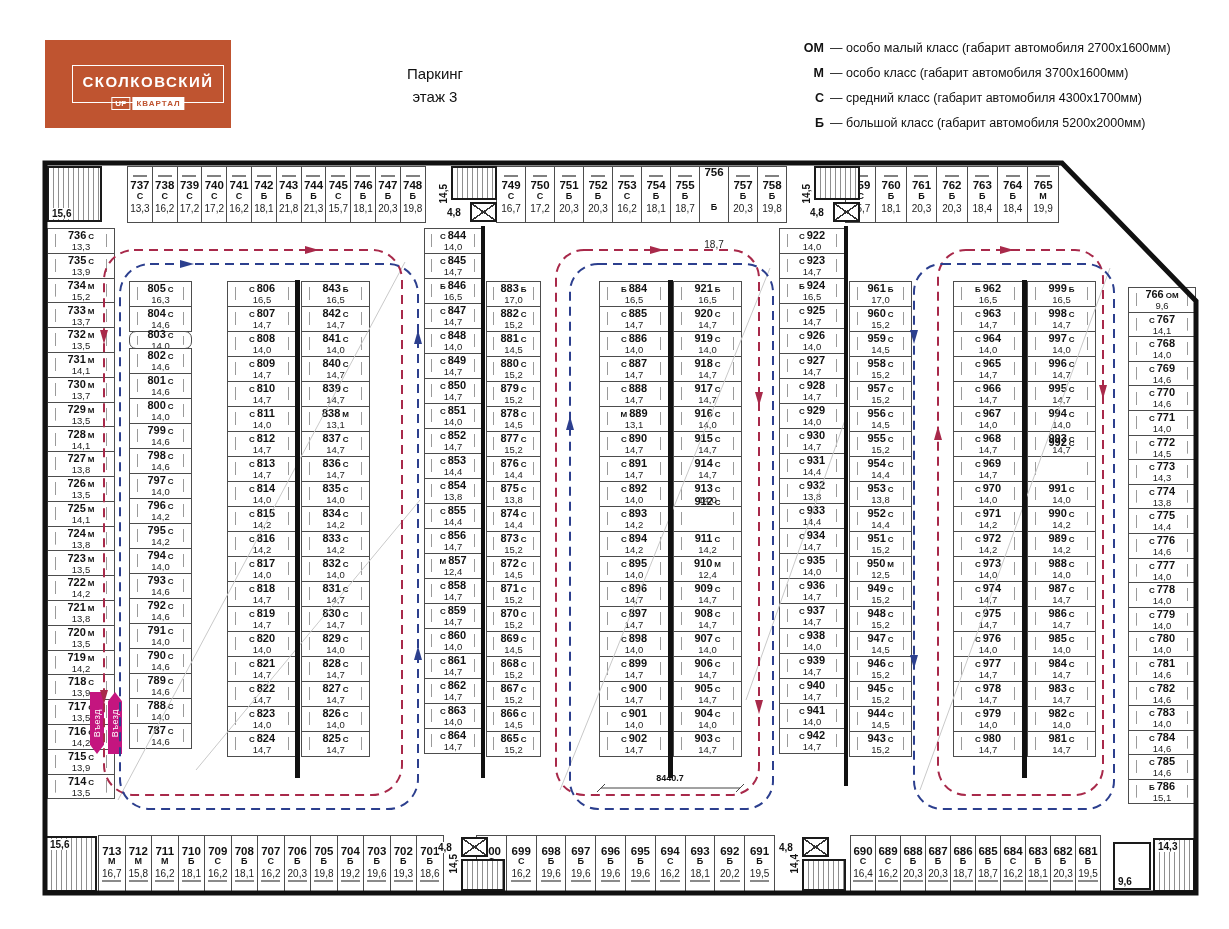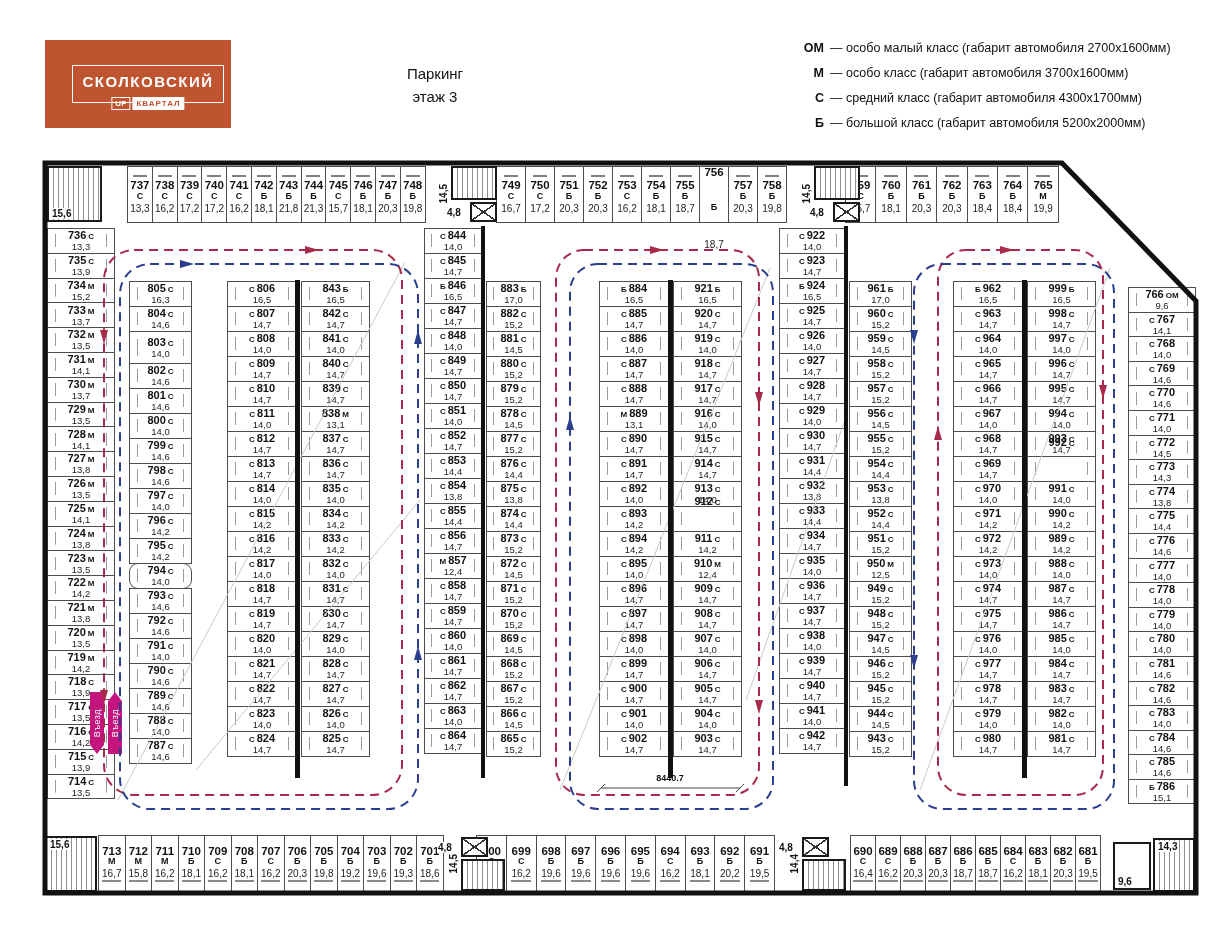--- a/index.html
+++ b/index.html
@@ -264,21 +264,21 @@
           </div>
           <span class="area">16,3</span>
         </div>
         <div class="vcell" style="height: 26px;">
           <div class="l1">
             <span class="num">804</span>
             <span class="cl">С</span>
           </div>
           <span class="area">14,6</span>
         </div>
-        <div class="vcell" style="height: 33px;">
+        <div class="vcell" style="height: 18px; border-radius: 7px;">
           <div class="l1">
             <span class="num">803</span>
             <span class="cl">С</span>
           </div>
           <span class="area">14,0</span>
         </div>
         <div class="vcell" style="height: 26px;">
           <div class="l1">
             <span class="num">802</span>
             <span class="cl">С</span>
@@ -327,21 +327,21 @@
           </div>
           <span class="area">14,2</span>
         </div>
         <div class="vcell" style="height: 26px;">
           <div class="l1">
             <span class="num">795</span>
             <span class="cl">С</span>
           </div>
           <span class="area">14,2</span>
         </div>
-        <div class="vcell" style="height: 26px; border-radius: 9px;">
+        <div class="vcell" style="height: 26px;">
           <div class="l1">
             <span class="num">794</span>
             <span class="cl">С</span>
           </div>
           <span class="area">14,0</span>
         </div>
         <div class="vcell" style="height: 26px;">
           <div class="l1">
             <span class="num">793</span>
             <span class="cl">С</span>

